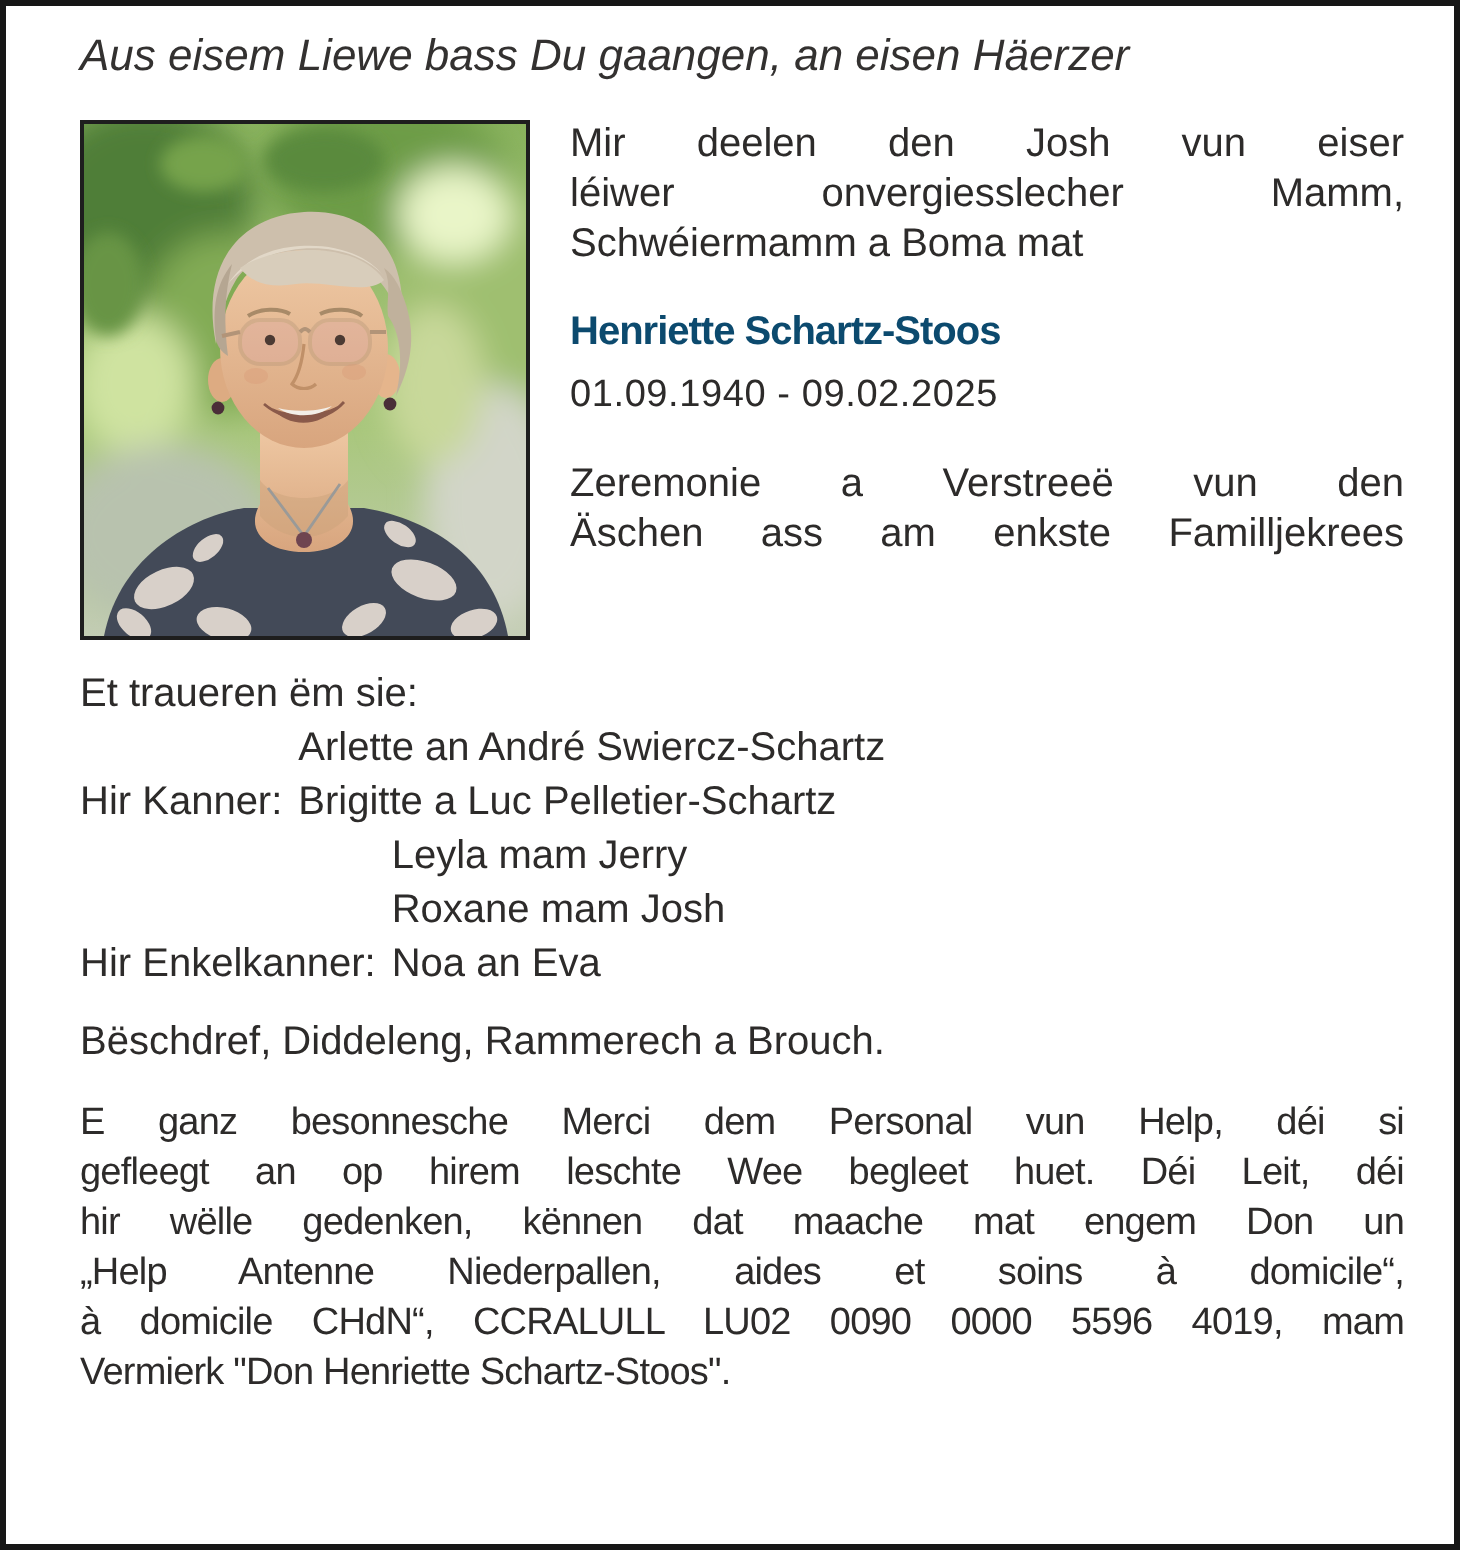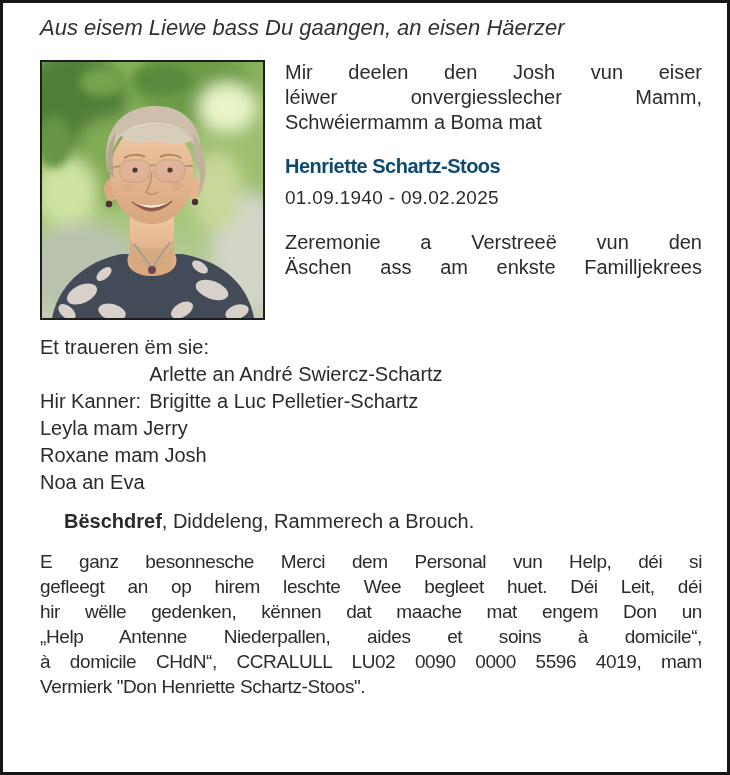--- a/index.html
+++ b/index.html
@@ -13,21 +13,21 @@
   .jline{display:block;text-align:justify;text-align-last:justify;font-size:20px;line-height:25px;}
   .jline.last{text-align-last:left;}
   .deceased-name{font-size:20px;font-weight:bold;letter-spacing:-0.5px;margin:14px 0 0 0;line-height:34px;color:#0c4a6e;}
   .dates{font-size:19px;margin-top:4px;letter-spacing:0.3px;}
   .ceremony{margin-top:21px;}
   .family{margin-top:14px;font-size:20px;line-height:27px;}
   .fam-row{display:flex;align-items:flex-end;}
   .fam-label{white-space:pre;margin-right:8px;}
   .fam-values{display:flex;flex-direction:column;}
   .places{margin-top:12px;font-size:20px;line-height:27px;}
-  .places b{font-weight:bold;margin-left:24px;}
+  .places b{font-weight:normal;}
   .thanks{margin-top:14px;}
   .thanks .jline{font-size:19px;line-height:25px;letter-spacing:-0.4px;}
 </style>
 </head>
 <body>
 
 <div class="page">
 
   <div class="quote">
     <span style="display:block">Aus eisem Liewe bass Du gaangen, an eisen Häerzer</span>
@@ -146,20 +146,21 @@
   <div class="family">
     <div>Et traueren ëm sie:</div>
     <div class="fam-row">
       <span class="fam-label">Hir Kanner:</span>
       <span class="fam-values">
         <span>Arlette an André Swiercz-Schartz</span>
         <span>Brigitte a Luc Pelletier-Schartz</span>
       </span>
     </div>
     <div class="fam-row">
+      <span class="fam-label">Hir Enkelkanner:</span>
       <span class="fam-values">
         <span>Leyla mam Jerry</span>
         <span>Roxane mam Josh</span>
         <span>Noa an Eva</span>
       </span>
     </div>
   </div>
 
   <div class="places">
     <b>Bëschdref</b><span>, Diddeleng, Rammerech a Brouch.</span>

